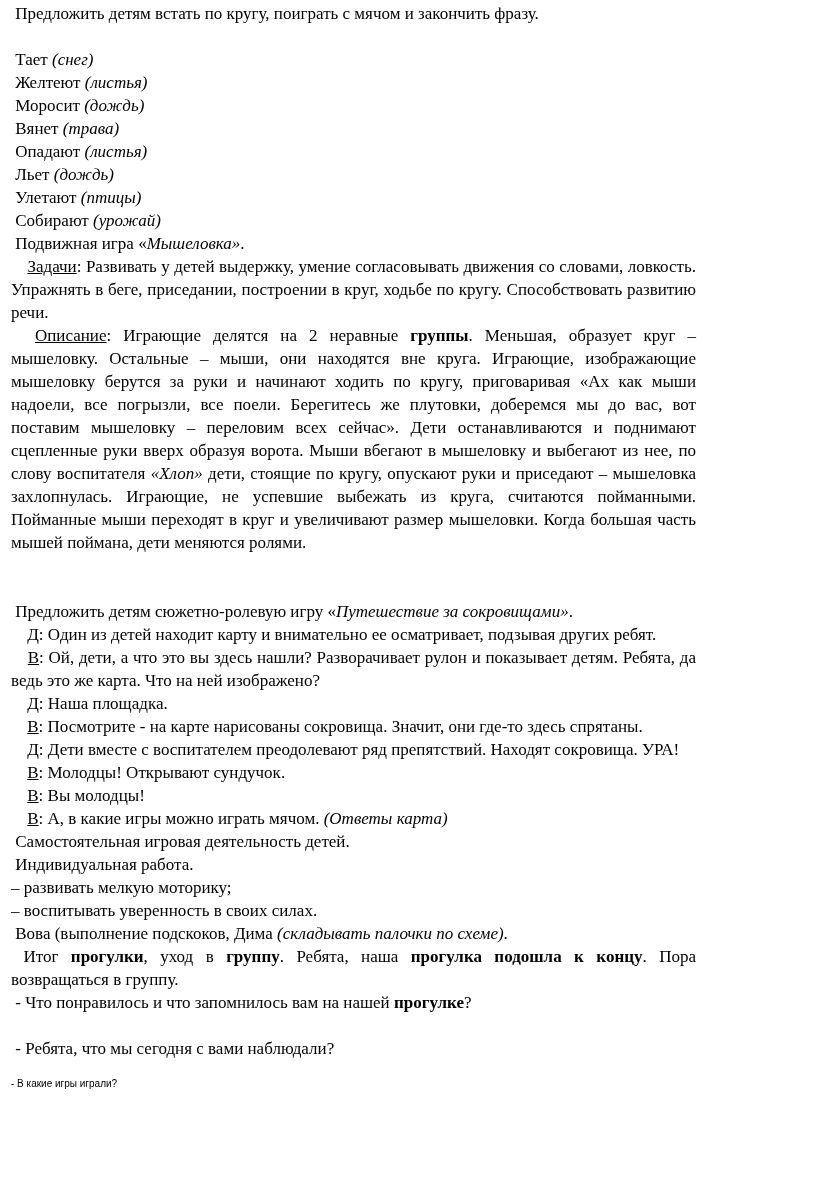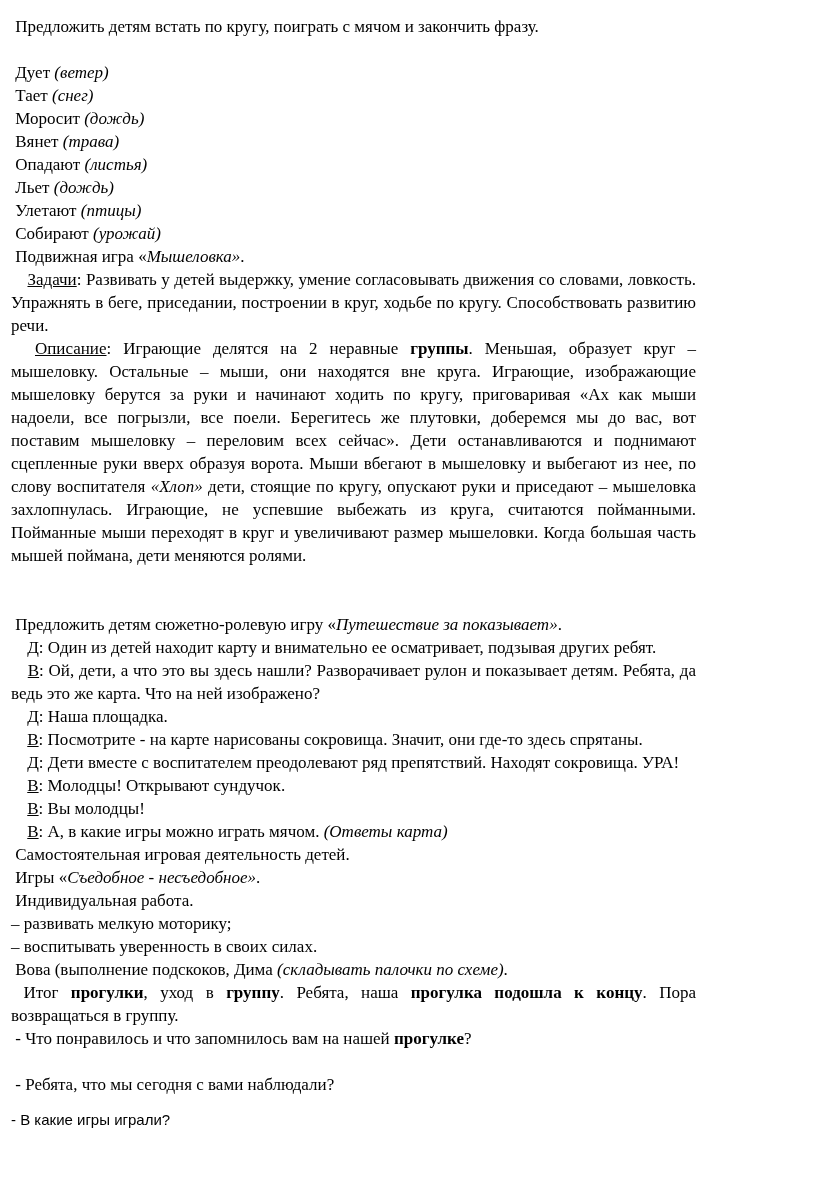--- a/index.html
+++ b/index.html
@@ -5,74 +5,73 @@
   html, body { margin: 0; padding: 0; }
   body {
     width: 816px;
     height: 1194px;
     background: #ffffff;
     overflow: hidden;
   }
   .doc {
     box-sizing: border-box;
     width: 706px;
-    padding: 15px 10px 0 11px;
+    padding: 2px 10px 0 11px;
     font-family: "Liberation Serif", serif;
     font-size: 17px;
     line-height: 23px;
     color: #000000;
   }
   .para {
     margin: 0;
     text-align: justify;
     white-space: pre-wrap;
   }
   .para.blank { min-height: 23px; }
   .run-italic { font-style: italic; }
   .run-bold { font-weight: bold; }
   .run-underline { text-decoration: underline; margin-left: 12px; }
   .para.sans {
     font-family: "Liberation Sans", sans-serif;
-    font-size: 15px;
+    font-size: 10px;
     line-height: 20px;
     margin-top: 14px;
     text-align: left;
   }
 </style>
 </head>
 <body>
 
 <div class="doc">
   <div>
       <p class="para"><span class=""> Предложить детям встать по кругу, поиграть с мячом и закончить фразу.</span></p>
       <p class="para blank"></p>
-      <p class="para"><span class=""> Дует </span><span class="run-italic">(ветер)</span></p>
       <p class="para"><span class=""> Тает </span><span class="run-italic">(снег)</span></p>
+      <p class="para"><span class=""> Желтеют </span><span class="run-italic">(листья)</span></p>
       <p class="para"><span class=""> Моросит </span><span class="run-italic">(дождь)</span></p>
       <p class="para"><span class=""> Вянет </span><span class="run-italic">(трава)</span></p>
       <p class="para"><span class=""> Опадают </span><span class="run-italic">(листья)</span></p>
       <p class="para"><span class=""> Льет </span><span class="run-italic">(дождь)</span></p>
       <p class="para"><span class=""> Улетают </span><span class="run-italic">(птицы)</span></p>
       <p class="para"><span class=""> Собирают </span><span class="run-italic">(урожай)</span></p>
       <p class="para"><span class=""> Подвижная игра «</span><span class="run-italic">Мышеловка»</span><span class="">.</span></p>
       <p class="para"><span class=""> </span><span class="run-underline">Задачи</span><span class="">: Развивать у детей выдержку, умение согласовывать движения со словами, ловкость. Упражнять в беге, приседании, построении в круг, ходьбе по кругу. Способствовать развитию речи.</span></p>
       <p class="para"><span class=""> </span><span class="run-underline">Описание</span><span class="">: Играющие делятся на 2 неравные </span><span class="run-bold">группы</span><span class="">. Меньшая, образует круг – мышеловку. Остальные – мыши, они находятся вне круга. Играющие, изображающие мышеловку берутся за руки и начинают ходить по кругу, приговаривая «Ах как мыши надоели, все погрызли, все поели. Берегитесь же плутовки, доберемся мы до вас, вот поставим мышеловку – переловим всех сейчас». Дети останавливаются и поднимают сцепленные руки вверх образуя ворота. Мыши вбегают в мышеловку и выбегают из нее, по слову воспитателя </span><span class="run-italic">«Хлоп»</span><span class=""> дети, стоящие по кругу, опускают руки и приседают – мышеловка захлопнулась. Играющие, не успевшие выбежать из круга, считаются пойманными. Пойманные мыши переходят в круг и увеличивают размер мышеловки. Когда большая часть мышей поймана, дети меняются ролями.</span></p>
       <p class="para blank"></p>
       <p class="para blank"></p>
-      <p class="para"><span class=""> Предложить детям сюжетно-ролевую игру «</span><span class="run-italic">Путешествие за показывает»</span><span class="">.</span></p>
+      <p class="para"><span class=""> Предложить детям сюжетно-ролевую игру «</span><span class="run-italic">Путешествие за сокровищами»</span><span class="">.</span></p>
       <p class="para"><span class=""> </span><span class="run-underline">Д</span><span class="">: Один из детей находит карту и внимательно ее осматривает, подзывая других ребят.</span></p>
       <p class="para"><span class=""> </span><span class="run-underline">В</span><span class="">: Ой, дети, а что это вы здесь нашли? Разворачивает рулон и показывает детям. Ребята, да ведь это же карта. Что на ней изображено?</span></p>
       <p class="para"><span class=""> </span><span class="run-underline">Д</span><span class="">: Наша площадка.</span></p>
       <p class="para"><span class=""> </span><span class="run-underline">В</span><span class="">: Посмотрите - на карте нарисованы сокровища. Значит, они где-то здесь спрятаны.</span></p>
       <p class="para"><span class=""> </span><span class="run-underline">Д</span><span class="">: Дети вместе с воспитателем преодолевают ряд препятствий. Находят сокровища. УРА!</span></p>
       <p class="para"><span class=""> </span><span class="run-underline">В</span><span class="">: Молодцы! Открывают сундучок.</span></p>
       <p class="para"><span class=""> </span><span class="run-underline">В</span><span class="">: Вы молодцы!</span></p>
       <p class="para"><span class=""> </span><span class="run-underline">В</span><span class="">: А, в какие игры можно играть мячом. </span><span class="run-italic">(Ответы карта)</span></p>
       <p class="para"><span class=""> Самостоятельная игровая деятельность детей.</span></p>
-      <p class="para"><span class=""> Игры «</span><span class="run-italic">Съедобное - несъедобное»</span><span class="">.</span></p>
       <p class="para"><span class=""> Индивидуальная работа.</span></p>
       <p class="para"><span class="">– развивать мелкую моторику;</span></p>
       <p class="para"><span class="">– воспитывать уверенность в своих силах.</span></p>
       <p class="para"><span class=""> Вова (выполнение подскоков, Дима </span><span class="run-italic">(складывать палочки по схеме)</span><span class="">.</span></p>
       <p class="para"><span class=""> Итог </span><span class="run-bold">прогулки</span><span class="">, уход в </span><span class="run-bold">группу</span><span class="">. Ребята, наша </span><span class="run-bold">прогулка подошла к концу</span><span class="">. Пора возвращаться в группу.</span></p>
       <p class="para"><span class=""> - Что понравилось и что запомнилось вам на нашей </span><span class="run-bold">прогулке</span><span class="">?</span></p>
       <p class="para blank"></p>
       <p class="para"><span class=""> - Ребята, что мы сегодня с вами наблюдали?</span></p>
       <p class="para sans"><span class="">- В какие игры играли?</span></p>
     </div>

